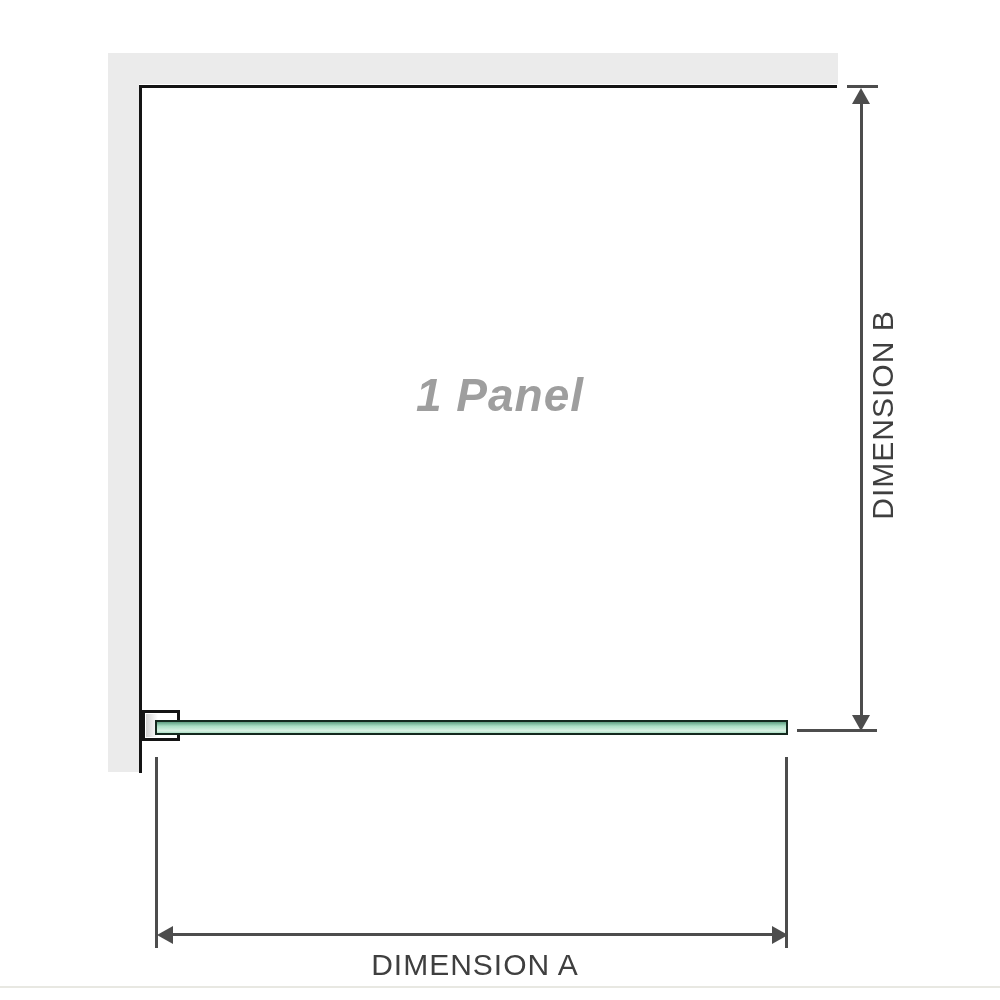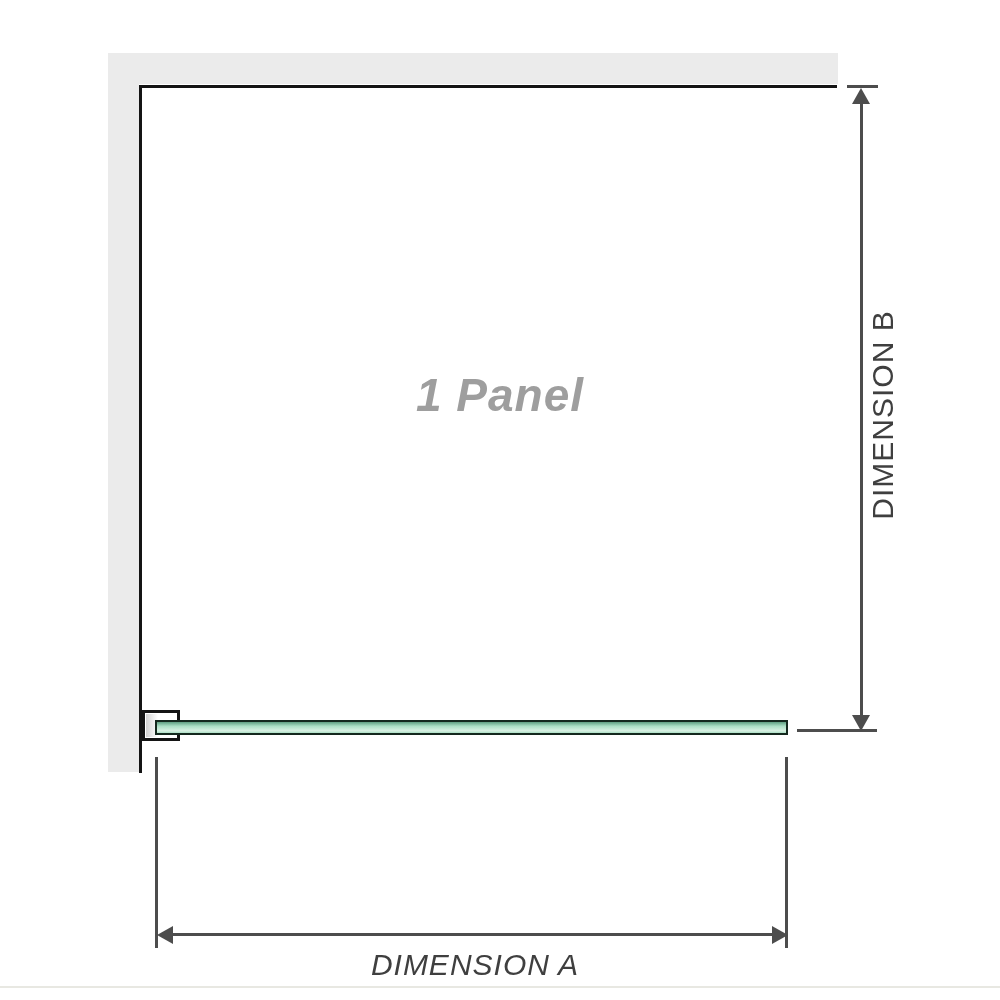--- a/index.html
+++ b/index.html
@@ -39,21 +39,21 @@
   .arrow-up{left:852px;top:88px;width:0;height:0;border-left:9px solid transparent;border-right:9px solid transparent;border-bottom:16px solid var(--dimension);}
   .arrow-down{left:852px;top:715px;width:0;height:0;border-left:9px solid transparent;border-right:9px solid transparent;border-top:16px solid var(--dimension);}
   .dimb-label{left:753px;top:400px;width:260px;height:30px;line-height:30px;text-align:center;
     transform:rotate(-90deg);color:var(--dim-text);font-size:30px;font-weight:400;letter-spacing:1px;}
   
   .dima-ext-left{left:155px;top:757px;width:3px;height:191px;background:var(--dimension);}
   .dima-ext-right{left:785px;top:757px;width:3px;height:191px;background:var(--dimension);}
   .dima-line{left:165px;top:933px;width:618px;height:3px;background:var(--dimension);}
   .arrow-left{left:157px;top:926px;width:0;height:0;border-top:9px solid transparent;border-bottom:9px solid transparent;border-right:16px solid var(--dimension);}
   .arrow-right{left:772px;top:926px;width:0;height:0;border-top:9px solid transparent;border-bottom:9px solid transparent;border-left:16px solid var(--dimension);}
-  .dima-label{left:325px;top:948px;width:300px;text-align:center;color:var(--dim-text);font-size:30px;font-weight:400;letter-spacing:1px;font-style:italic;}
+  .dima-label{left:325px;top:948px;width:300px;text-align:center;color:var(--dim-text);font-size:30px;font-weight:400;letter-spacing:1px;}
   
   .panel-name{left:350px;top:368px;width:300px;text-align:center;color:var(--panel-label);
     font-size:46px;font-weight:bold;font-style:italic;letter-spacing:1px;}
   
   .baseline{left:0;top:986px;width:1000px;height:2px;background:var(--baseline);}
 </style>
 </head>
 <body>
 
 <div class="canvas">

